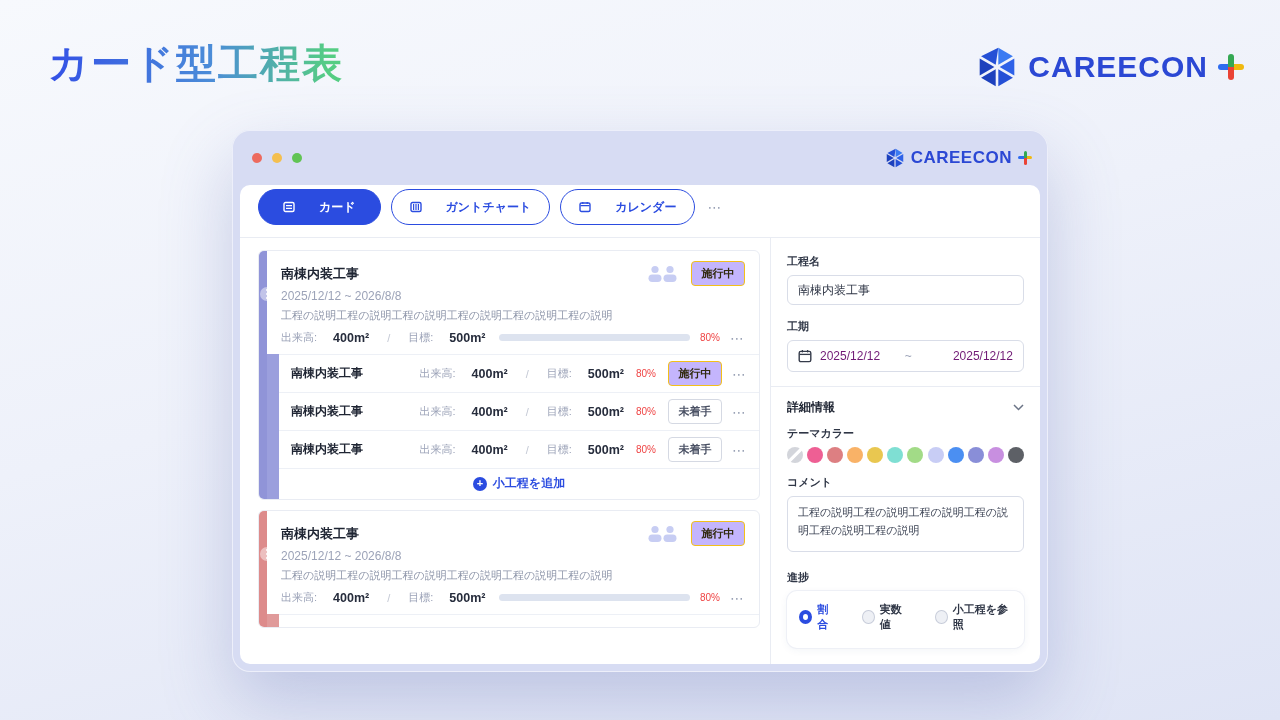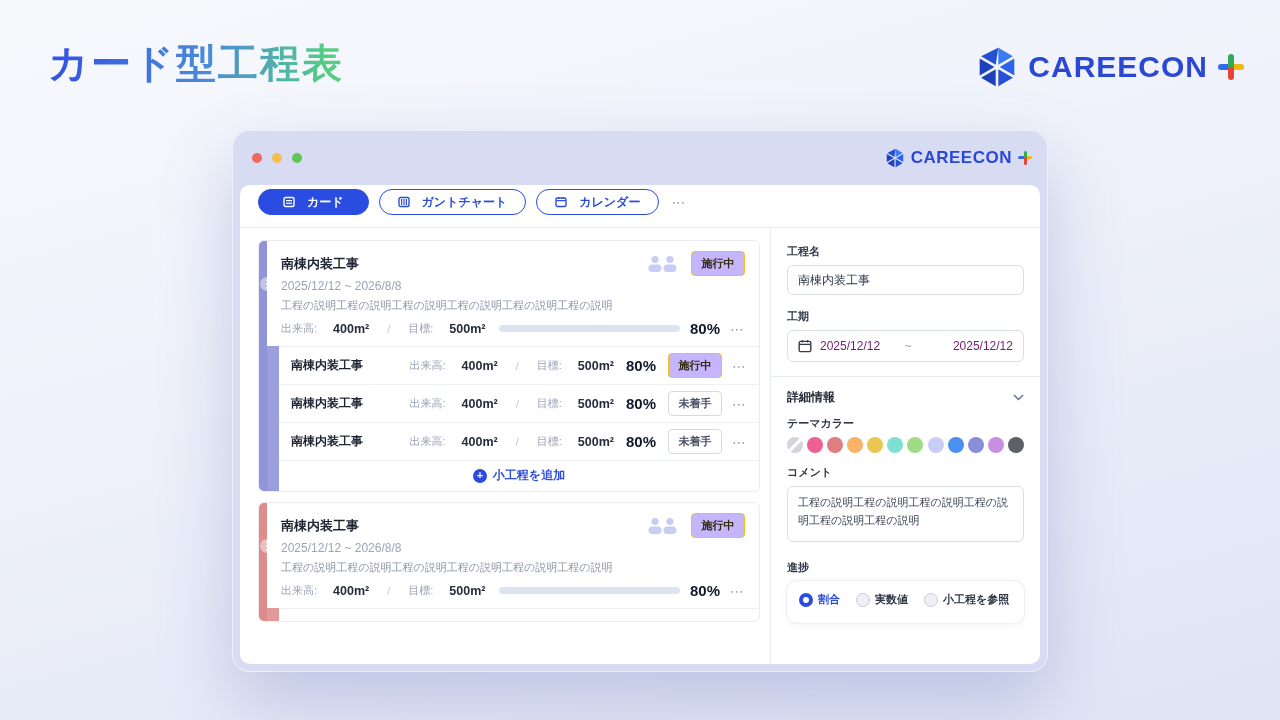--- a/index.html
+++ b/index.html
@@ -52,21 +52,21 @@
   }
 
   
   .toolbar { display:flex; align-items:center; padding:15px 18px 8px; gap:12px; }
   .project-title { font-size:14px; font-weight:700; color:#1f2533; }
   .project-period { font-size:12px; color:#a0a7ba; }
   .btn-publish { background:#2b4ce0; color:#fff; font-size:12px; font-weight:700;
     border:none; border-radius:6px; padding:7px 14px; cursor:pointer; margin-left:6px; }
 
   .tabrow { display:flex; align-items:center; padding:4px 18px 12px; gap:10px; }
-  .pill { display:inline-flex; align-items:center; gap:12px; height:26px; padding:0 18px;
+  .pill { display:inline-flex; align-items:center; gap:24px; height:36px; padding:0 18px;
     border-radius:999px; font-size:12px; font-weight:700; cursor:pointer;
     border:1px solid #2b4ce0; color:#2b4ce0; background:#fff; }
   .pill.active { background:#2b4ce0; color:#fff; padding:0 24px; }
   .searchbox { margin-left:auto; display:flex; align-items:center; gap:6px;
     background:#edf0f7; border-radius:8px; height:26px; padding:0 10px; width:158px; }
   .searchbox input { border:none; outline:none; background:transparent; font-size:11px;
     color:#4a5164; width:100%; font-family:inherit; }
   .searchbox input::placeholder { color:#a8b0c2; }
   .dots { color:#9aa2b6; font-size:14px; letter-spacing:1px; cursor:pointer; line-height:1; }
   .toolbar-dots { margin-left:2px; }
@@ -93,21 +93,21 @@
   .mc-desc { font-size:11px; color:#8d95a9; margin-top:5px; white-space:nowrap; overflow:hidden; }
   .mc-row4 { display:flex; align-items:center; margin-top:7px; }
 
   .meta { display:flex; align-items:center; gap:16px; white-space:nowrap; }
   .meta-label { font-size:11px; color:#9ca3b8; }
   .meta-value { font-size:12.5px; font-weight:700; color:#262c3c; }
   .meta-sep { font-size:11px; color:#c3c8d4; padding:0 2px; }
 
   .bar { flex:1; height:7px; border-radius:4px; background:#dde3ef; margin:0 10px 0 14px; overflow:hidden; }
   .bar-fill { height:100%; border-radius:4px; background:#2f5ce5; }
-  .pct { font-size:15px; font-weight:700; color:#0f172a; }
+  .pct { font-size:10px; font-weight:400; color:#ef4444; }
   .badge { display:inline-block; min-width:54px; text-align:center; font-size:11px; font-weight:700;
     border-radius:4px; padding:4px 8px; cursor:pointer; }
   .badge--active { background:#c4b5fd; color:#322b10; border:1px solid #f3c01a; }
   .badge--todo { background:#fff; color:#4a5164; border:1px solid #d5d9e3; }
   .people { margin-right:10px; display:inline-flex; }
   .mc-badge { margin-left:0; }
   .mc-dots { margin-left:10px; }
 
   .subsection { border-left:12px solid; }
   .subrow { display:flex; align-items:center; padding:6px 12px; border-top:1px solid #edf0f6; }
@@ -133,21 +133,21 @@
   .panel-divider { height:1px; background:#e9ecf3; margin:2px -16px 12px; }
   .details-head { display:flex; align-items:center; margin-bottom:10px; cursor:pointer; }
   .details-title { font-size:12px; font-weight:700; color:#1f2533; flex:1; }
   .swatches { display:flex; justify-content:space-between; margin-bottom:12px; }
   .swatch { width:16px; height:16px; border-radius:50%; cursor:pointer; flex:none; }
   .swatch-none { background:linear-gradient(135deg,transparent 42%,#fff 46%,#fff 56%,transparent 60%),#d3d5db; }
   .ptextarea { width:100%; height:56px; border:1px solid #d9dde8; border-radius:6px; resize:none;
     font-size:11px; line-height:1.6; color:#3c4354; padding:7px 10px; font-family:inherit; outline:none; }
   .progress-box { background:#fff; border-radius:10px; padding:11px 12px 13px; margin-top:2px;
     box-shadow:0 0 0 1px #eef0f6, 0 2px 8px rgba(40,60,120,.06); }
-  .radios { display:flex; align-items:center; gap:16px; margin-bottom:3px; }
+  .radios { display:flex; align-items:center; gap:26px; margin-bottom:3px; }
   .radio { display:inline-flex; align-items:center; gap:5px; cursor:pointer; }
   .radio-dot { width:14px; height:14px; border-radius:50%; background:#eef0f5; border:1.5px solid #c8cdda; }
   .radio.sel .radio-dot { background:#fff; border:4.5px solid #2b4ce0; }
   .radio-label { font-size:11px; font-weight:700; color:#2f3646; }
   .radio.sel .radio-label { color:#2b4ce0; }
 
   svg { display:block; }
 </style>
 </head>
 <body>

